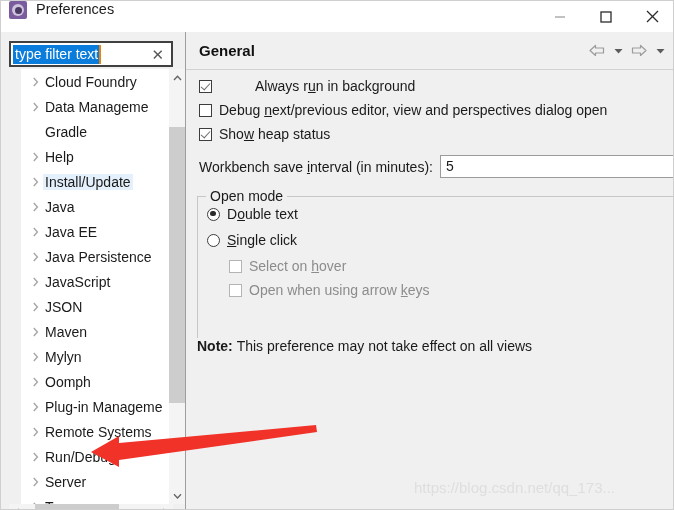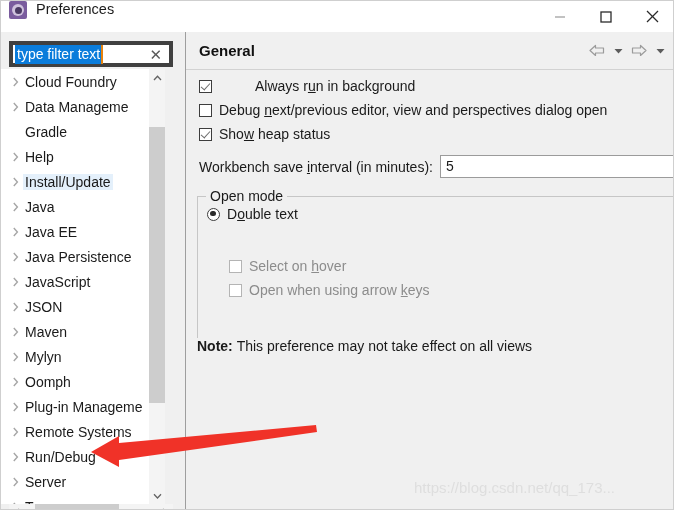--- a/index.html
+++ b/index.html
@@ -86,21 +86,21 @@
     position: absolute;
     left: 0; top: 31px;
     width: 184px; height: 479px;
     background: #f0f0f0;
   }
   #filter-row {
     position: absolute;
     left: 8px; top: 9px;
     width: 164px; height: 26px;
     background: #ffffff;
-    border: 4px solid #404040;
+    border: 2px solid #404040;
     box-sizing: border-box;
     display: flex;
     align-items: center;
   }
   #filter-text {
     margin-left: 2px;
     background: #0a7cdb;
     color: #ffffff;
     font-size: 14px;
     padding: 1px 1px 2px 2px;
@@ -111,21 +111,21 @@
     margin-left: auto;
     margin-right: 7px;
     color: #5a5a5a;
     font-size: 15px;
     line-height: 1;
   }
 
   
   #tree-box {
     position: absolute;
-    left: 0; top: 37px;
+    left: 20px; top: 37px;
     width: 164px; height: 435px;
     background: #ffffff;
     box-sizing: border-box;
     overflow: hidden;
   }
   #tree-list {
     position: absolute;
     left: 0; top: 0;
     width: 148px;
   }
@@ -652,20 +652,24 @@
 
       <div id="open-mode-group">
         <div id="group-border"></div>
         <div id="group-title">Open mode</div>
 
         <div class="radio-row" style="left:10px; top:18px;">
           <span class="rbox selected"></span>
           <span class="lbl"><span>D</span><span class="mn">o</span><span>uble text</span></span>
         </div>
 
+        <div class="radio-row" style="left:10px; top:44px;">
+          <span class="rbox"></span>
+          <span class="lbl"><span></span><span class="mn">S</span><span>ingle click</span></span>
+        </div>
 
         <div class="chk-row" style="left:32px; top:70px;">
           <span class="cbox dis"></span>
           <span class="lbl dis"><span>Select on </span><span class="mn">h</span><span>over</span></span>
         </div>
 
         <div class="chk-row" style="left:32px; top:94px;">
           <span class="cbox dis"></span>
           <span class="lbl dis"><span>Open when using arrow </span><span class="mn">k</span><span>eys</span></span>
         </div>

